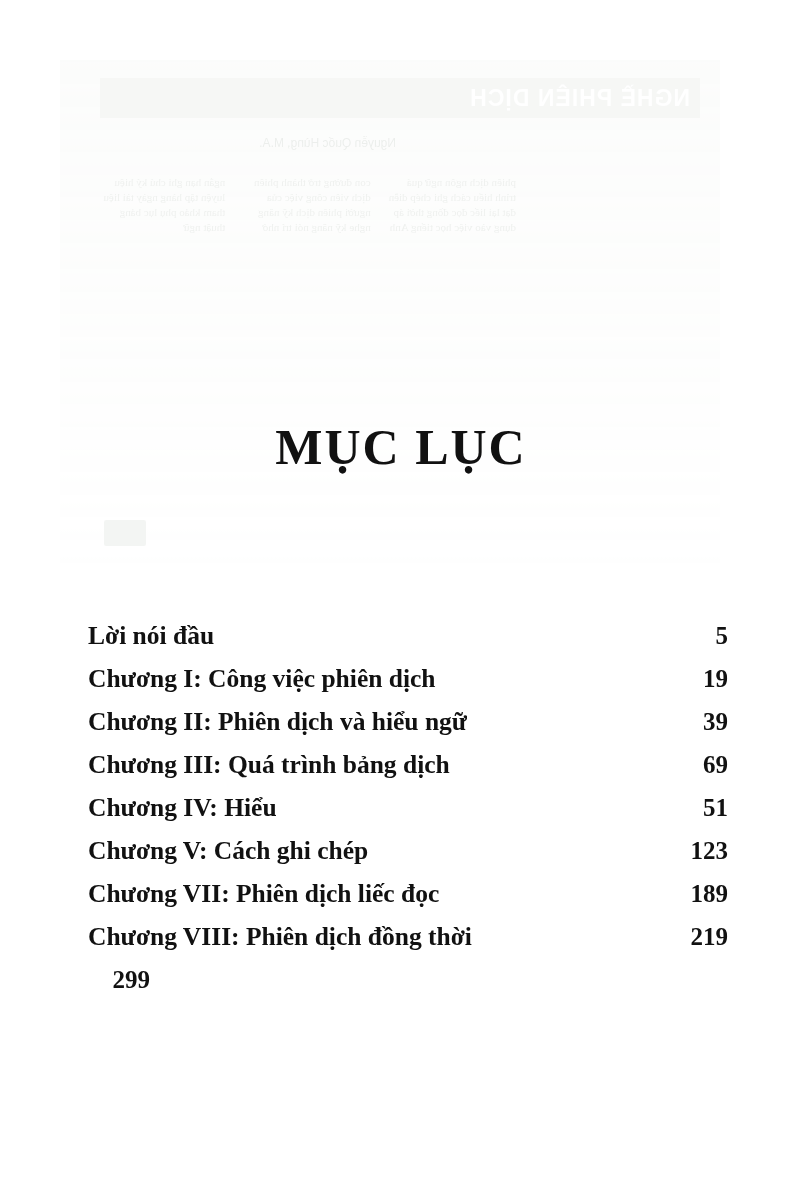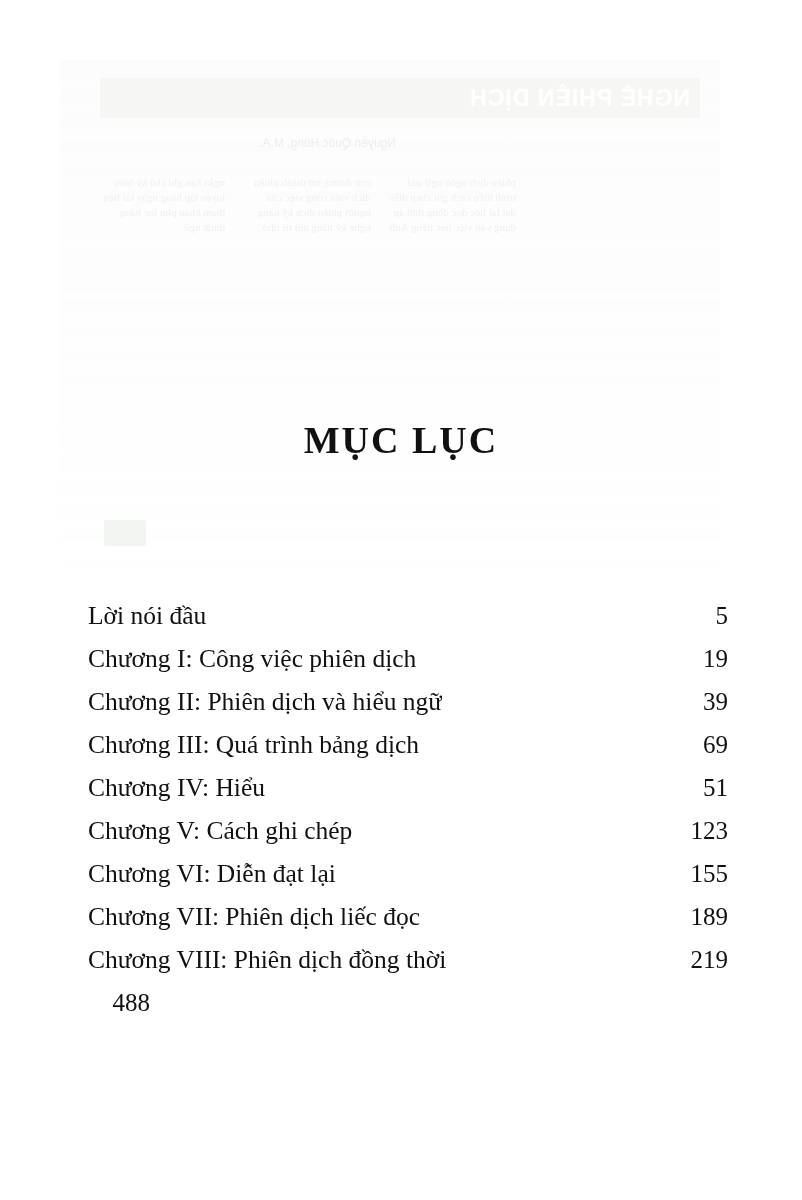--- a/index.html
+++ b/index.html
@@ -99,30 +99,31 @@
     z-index: 2;
     width: 802px;
     height: 1200px;
   }
   .toc-title {
     position: absolute;
     left: 0;
     right: 0;
     top: 418px;
     text-align: center;
-    font-size: 38px;
+    font-size: 50px;
     font-weight: bold;
     letter-spacing: 2px;
     font-family: "Liberation Serif", serif;
   }
   .toc-list {
     position: absolute;
     left: 88px;
-    top: 594px;
+    top: 614px;
     width: 640px;
+    font-weight: bold;
   }
   .toc-row {
     display: flex;
     align-items: baseline;
     justify-content: space-between;
     font-size: 25.5px;
     line-height: 43px;
     white-space: nowrap;
   }
   .toc-label {
@@ -170,28 +171,24 @@
     </div>
     <div class="toc-row">
       <span class="toc-label">Chương IV: Hiểu</span>
       <span class="toc-page">51</span>
     </div>
     <div class="toc-row">
       <span class="toc-label">Chương V: Cách ghi chép</span>
       <span class="toc-page">123</span>
     </div>
     <div class="toc-row">
-      <span class="toc-label">Chương VI: Diễn đạt lại</span>
-      <span class="toc-page">155</span>
-    </div>
-    <div class="toc-row">
       <span class="toc-label">Chương VII: Phiên dịch liếc đọc</span>
       <span class="toc-page">189</span>
     </div>
     <div class="toc-row">
       <span class="toc-label">Chương VIII: Phiên dịch đồng thời</span>
       <span class="toc-page">219</span>
     </div>
     <div class="toc-row">
-      <span class="toc-page">488</span>
+      <span class="toc-page">299</span>
     </div>
   </div>
 </div>
 
 </body></html>

